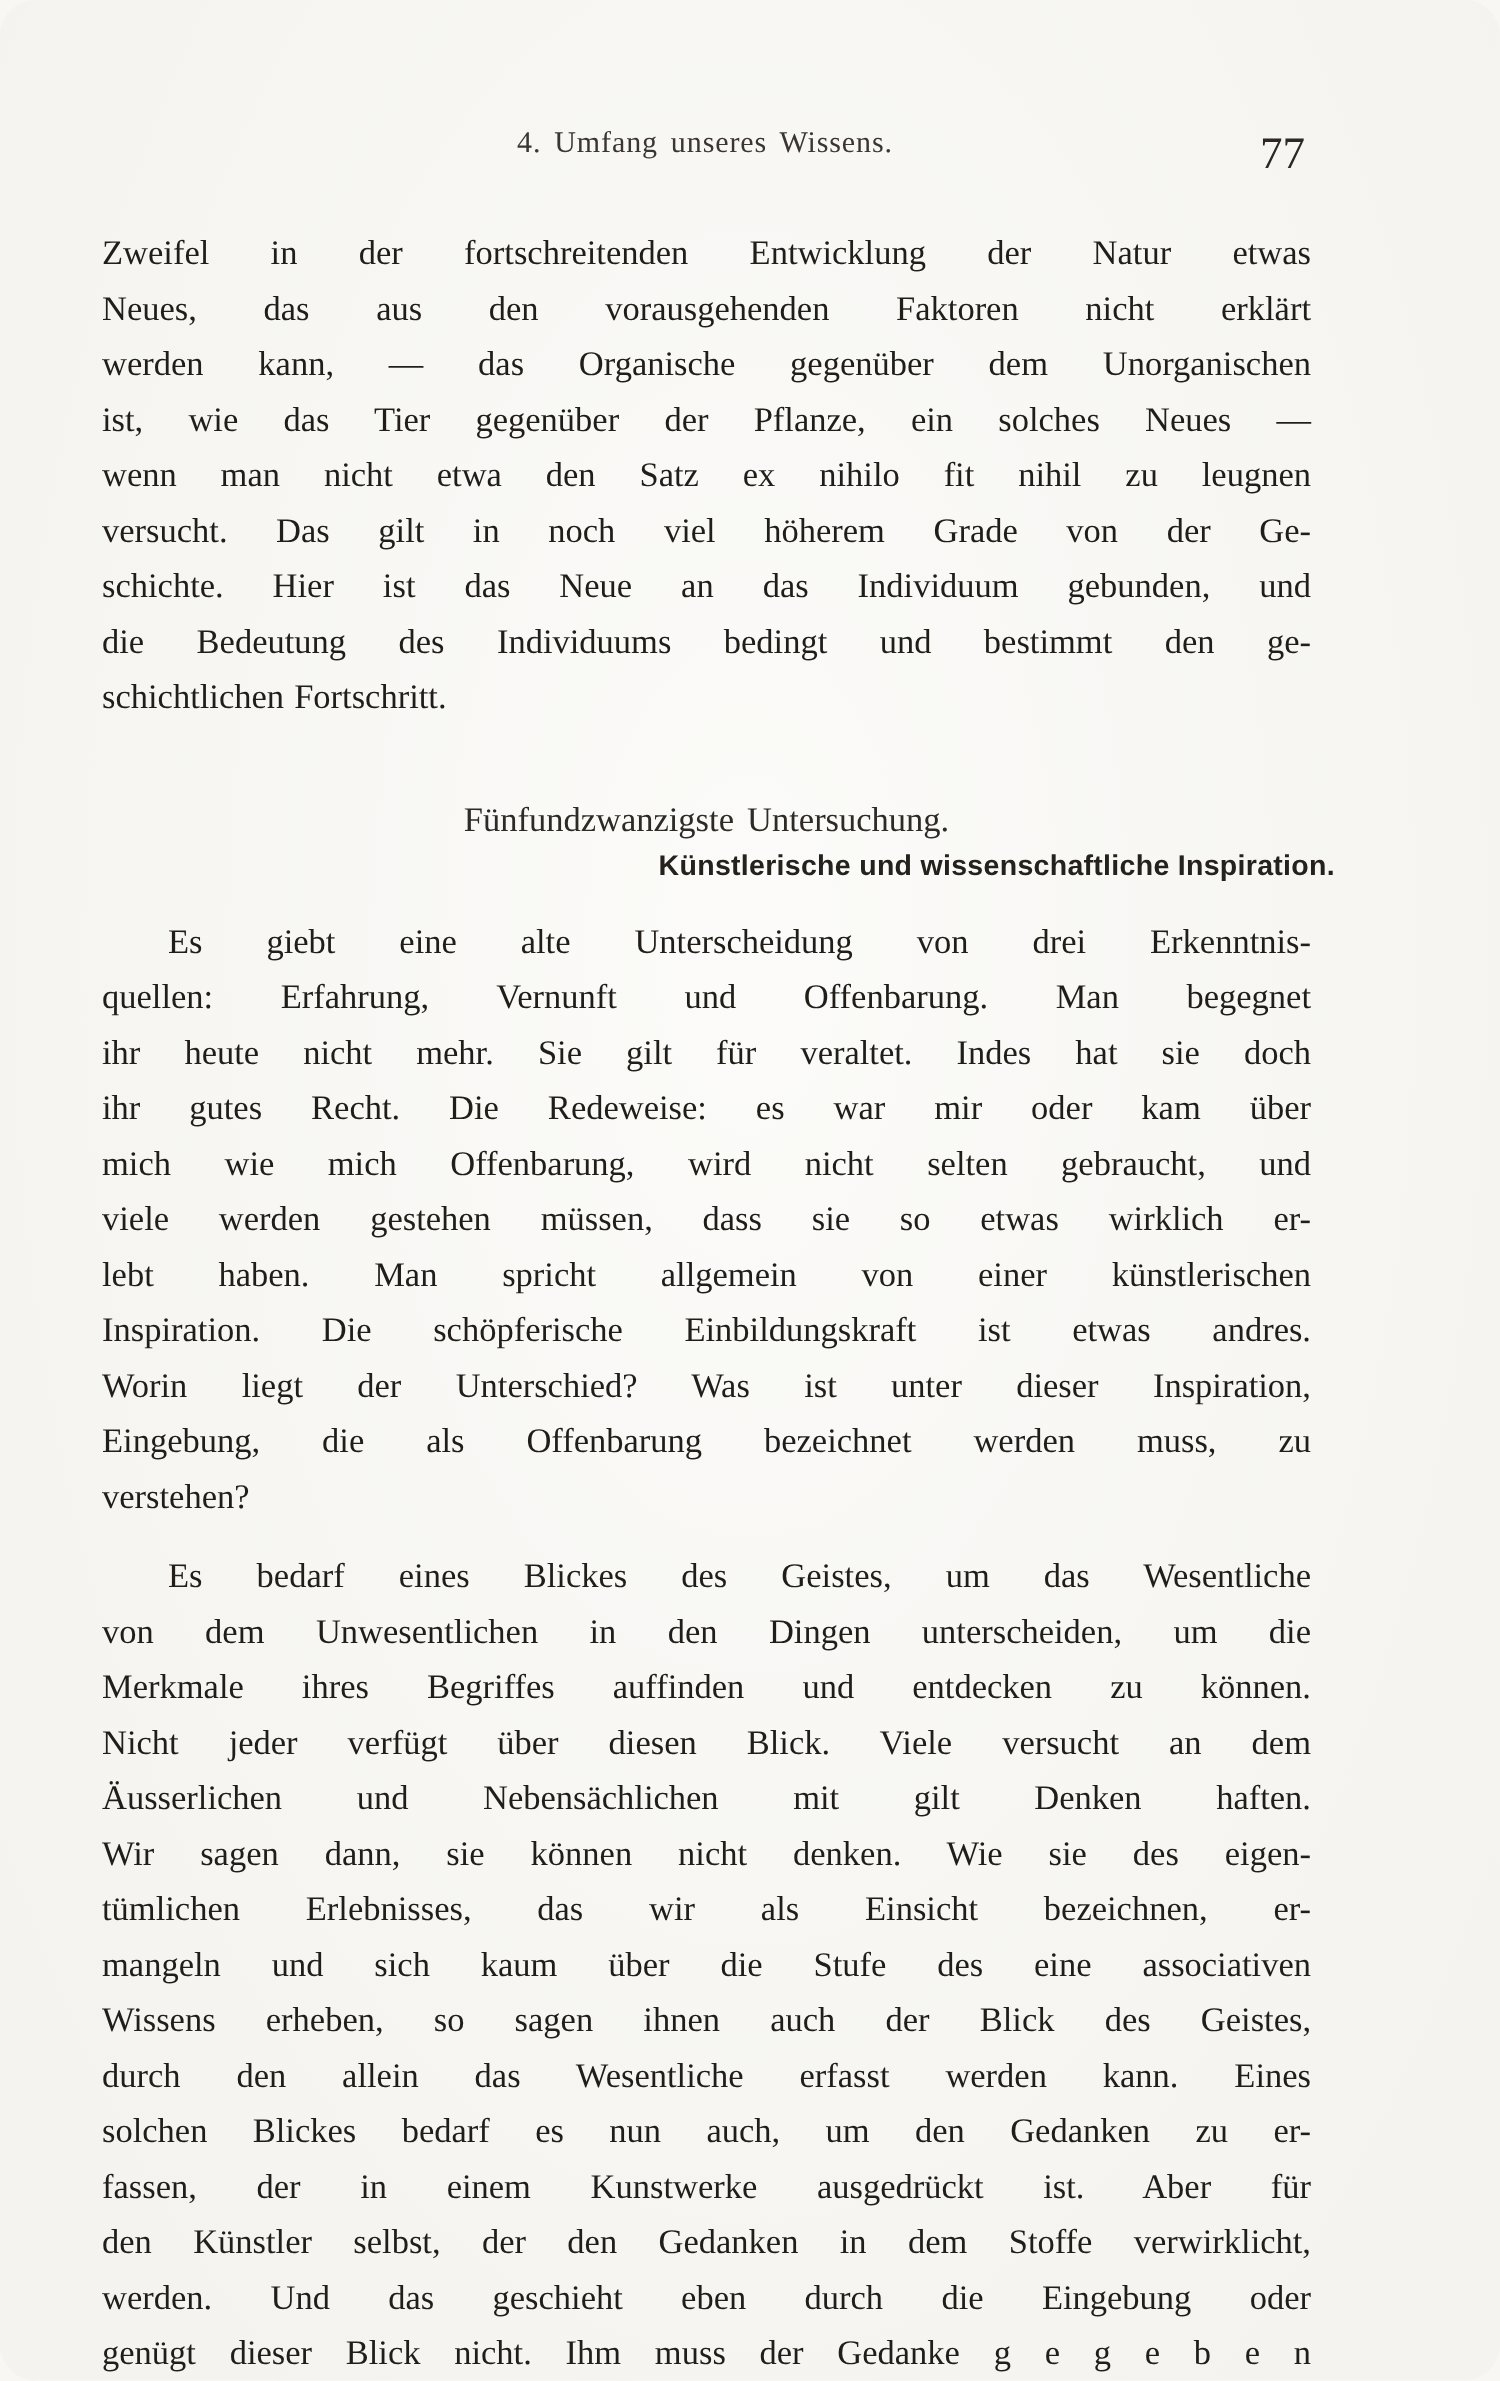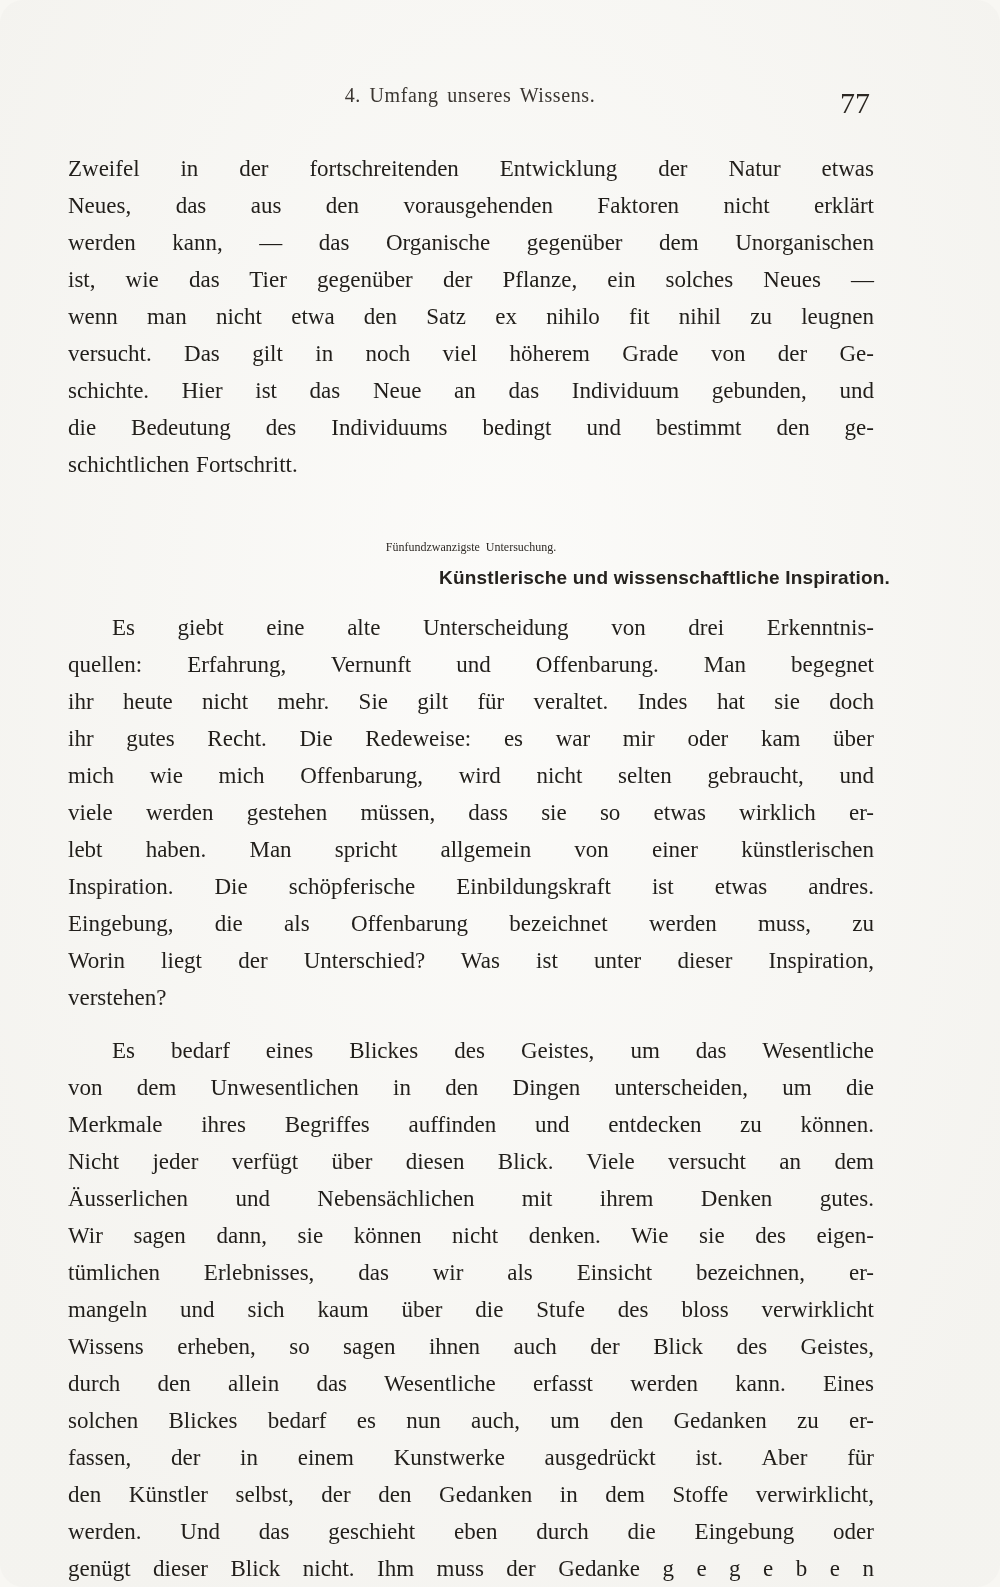--- a/index.html
+++ b/index.html
@@ -61,21 +61,21 @@
     word-spacing: 1px;
   }
   .line.last { text-align-last: left; }
   .line.indent { text-indent: 44px; }
   .section-head {
     margin-top: 22px;
     margin-bottom: 14px;
   }
   .section-subtitle {
     text-align: center;
-    font-size: 12px;
+    font-size: 23px;
     line-height: 32px;
     color: #2e2a25;
     word-spacing: 3px;
     margin-top: 48px;
   }
   .section-title {
     text-align: right;
     font-family: "Liberation Sans", "DejaVu Sans", sans-serif;
     font-weight: 700;
     font-size: 19px;
@@ -115,34 +115,34 @@
 
     <div class="paragraph">
         <div class="line indent">Es giebt eine alte Unterscheidung von drei Erkenntnis-</div>
         <div class="line">quellen: Erfahrung, Vernunft und Offenbarung.  Man begegnet</div>
         <div class="line">ihr heute nicht mehr.  Sie gilt für veraltet.  Indes hat sie doch</div>
         <div class="line">ihr gutes Recht.  Die Redeweise: es war mir oder kam über</div>
         <div class="line">mich wie mich Offenbarung, wird nicht selten gebraucht, und</div>
         <div class="line">viele werden gestehen müssen, dass sie so etwas wirklich er-</div>
         <div class="line">lebt haben.  Man spricht allgemein von einer künstlerischen</div>
         <div class="line">Inspiration.  Die schöpferische Einbildungskraft ist etwas andres.</div>
+        <div class="line">Worin liegt der Unterschied? Was ist unter dieser Inspiration,</div>
         <div class="line">Eingebung, die als Offenbarung bezeichnet werden muss, zu</div>
-        <div class="line">Worin liegt der Unterschied? Was ist unter dieser Inspiration,</div>
         <div class="line last">verstehen?</div>
       </div>
 
     <div class="paragraph">
         <div class="line indent">Es bedarf eines Blickes des Geistes, um das Wesentliche</div>
         <div class="line">von dem Unwesentlichen in den Dingen unterscheiden, um die</div>
         <div class="line">Merkmale ihres Begriffes auffinden und entdecken zu können.</div>
         <div class="line">Nicht jeder verfügt über diesen Blick.  Viele versucht an dem</div>
-        <div class="line">Äusserlichen und Nebensächlichen mit ihrem Denken gutes.</div>
+        <div class="line">Äusserlichen und Nebensächlichen mit gilt Denken haften.</div>
         <div class="line">Wir sagen dann, sie können nicht denken.  Wie sie des eigen-</div>
         <div class="line">tümlichen Erlebnisses, das wir als Einsicht bezeichnen, er-</div>
-        <div class="line">mangeln und sich kaum über die Stufe des bloss verwirklicht</div>
+        <div class="line">mangeln und sich kaum über die Stufe des eine associativen</div>
         <div class="line">Wissens erheben, so sagen ihnen auch der Blick des Geistes,</div>
         <div class="line">durch den allein das Wesentliche erfasst werden kann.  Eines</div>
         <div class="line">solchen Blickes bedarf es nun auch, um den Gedanken zu er-</div>
         <div class="line">fassen, der in einem Kunstwerke ausgedrückt ist.  Aber für</div>
         <div class="line">den Künstler selbst, der den Gedanken in dem Stoffe verwirklicht,</div>
         <div class="line">werden.  Und das geschieht eben durch die Eingebung oder</div>
         <div class="line">genügt dieser Blick nicht.  Ihm muss der Gedanke g e g e b e n</div>
       </div>
 
   </div>

